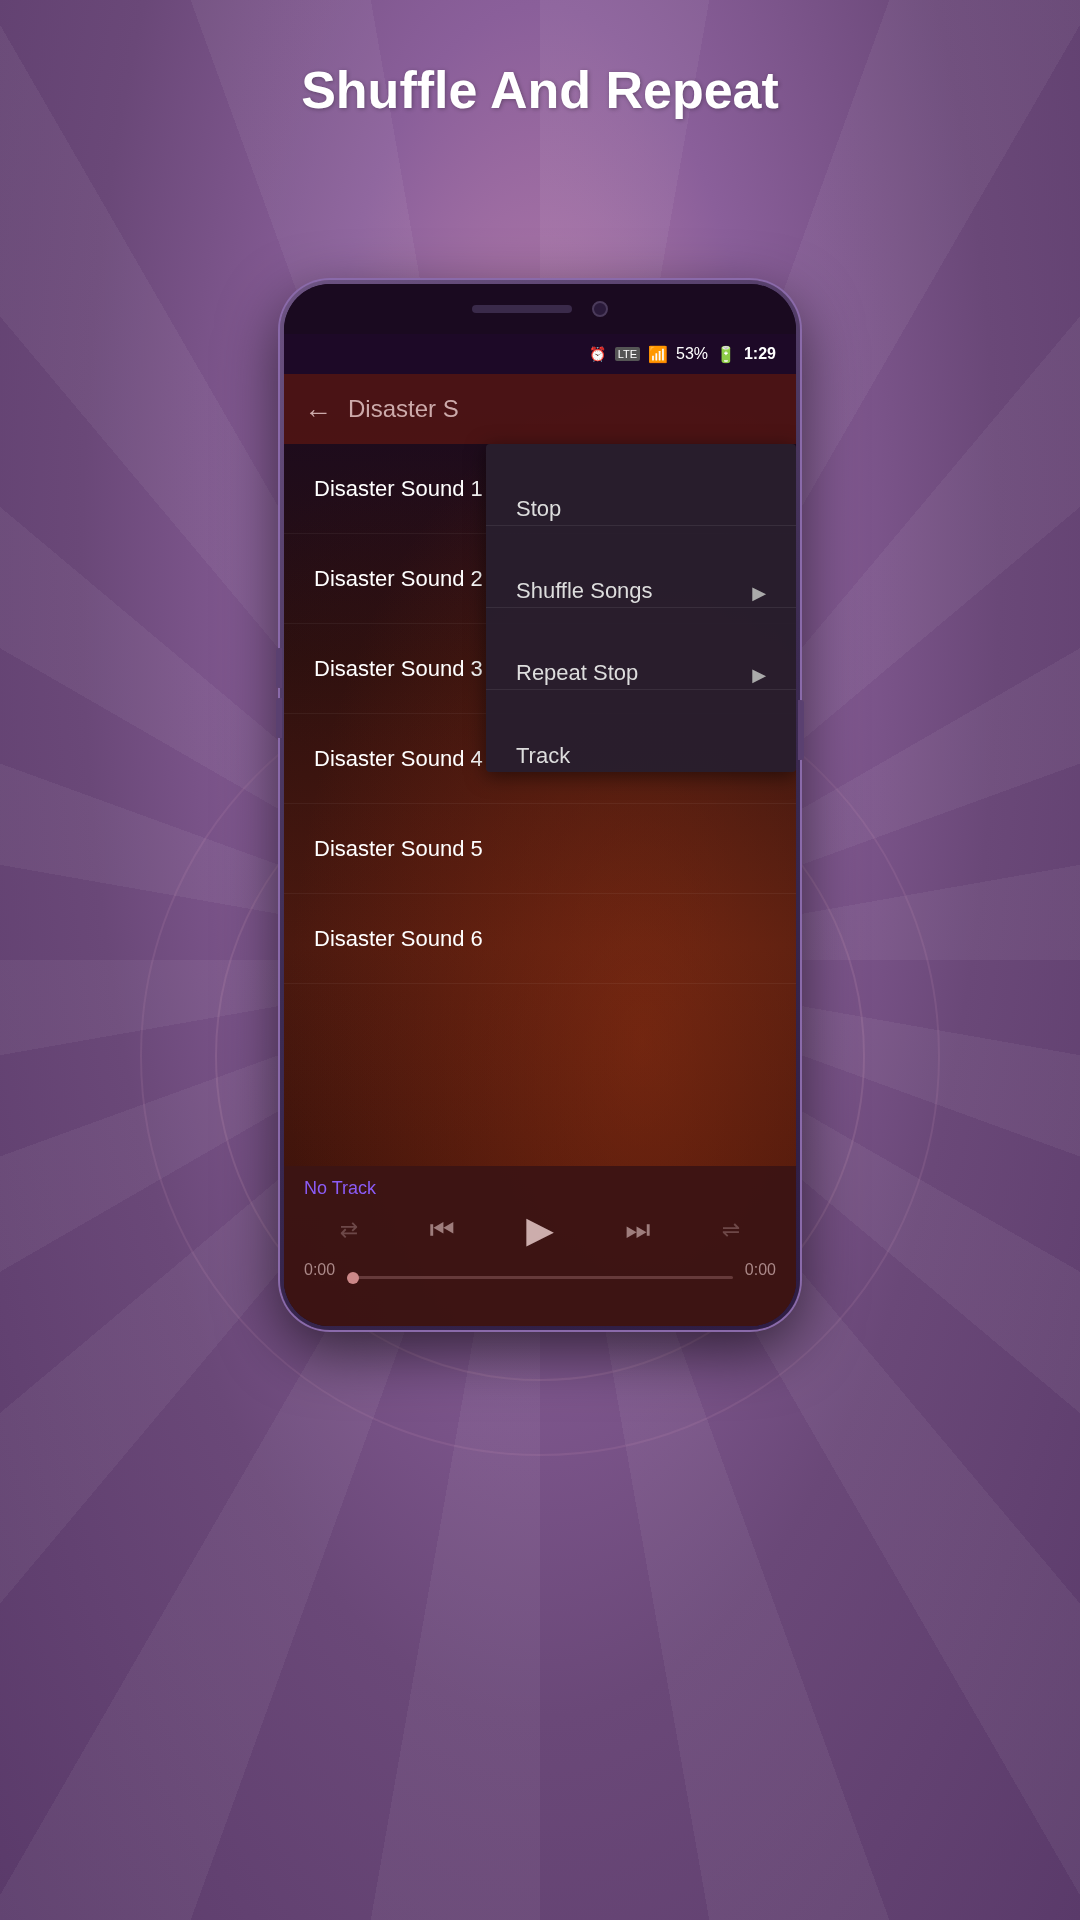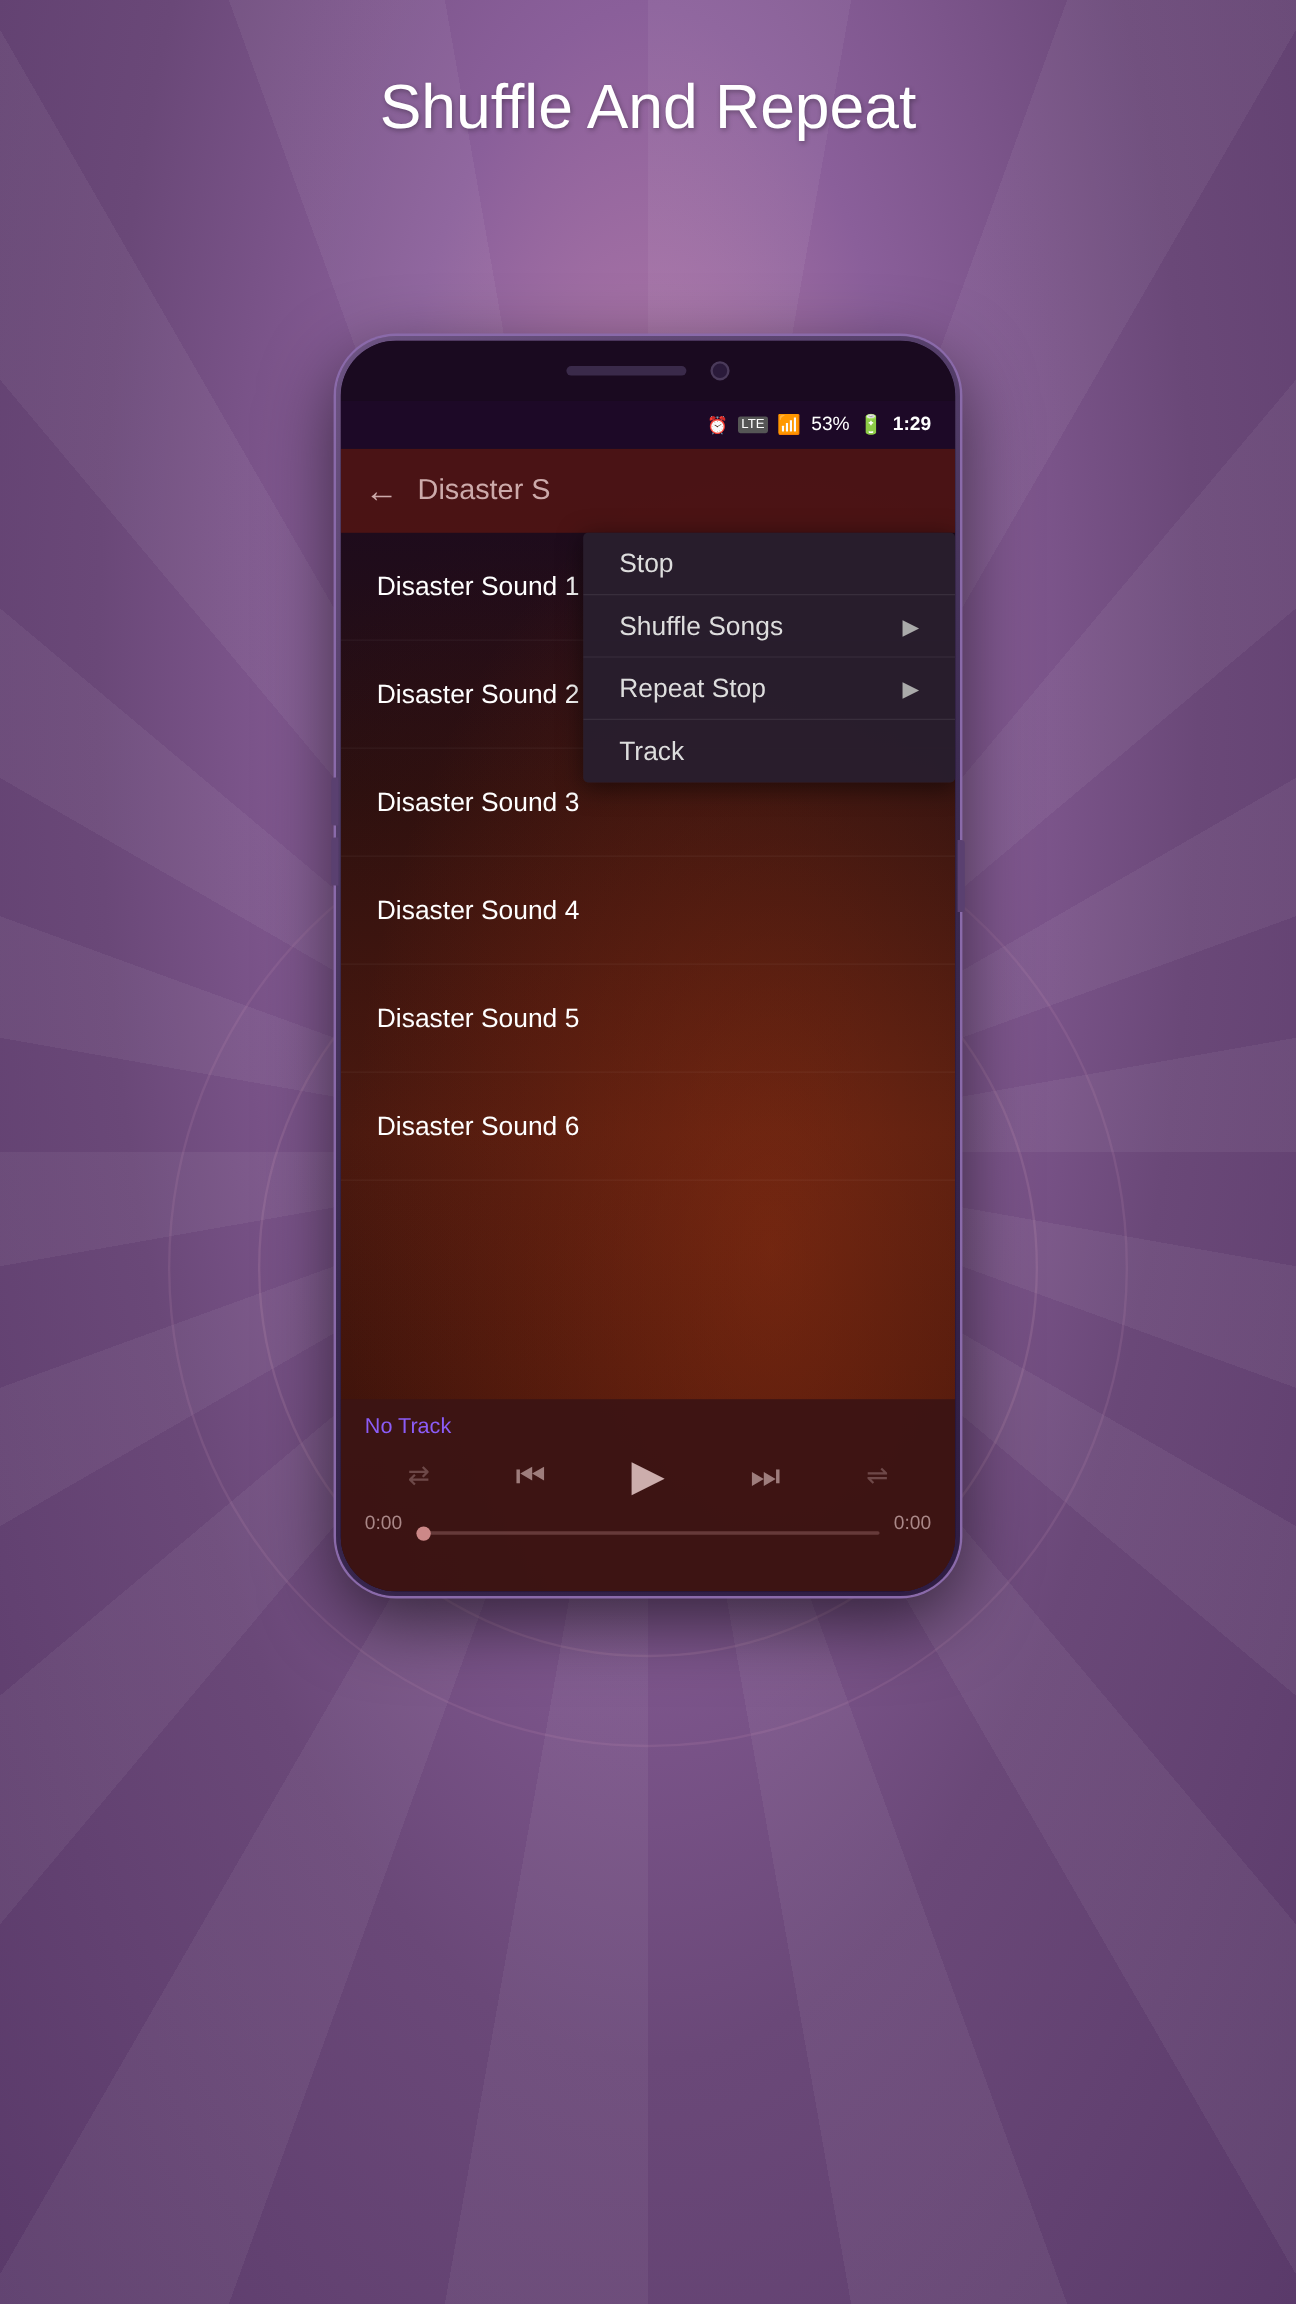--- a/index.html
+++ b/index.html
@@ -33,21 +33,21 @@
     }
 
     
     .page-title {
       position: absolute;
       top: 60px;
       left: 0; right: 0;
       text-align: center;
       color: white;
       font-size: 52px;
-      font-weight: normal;
+      font-weight: bold;
       z-index: 10;
       text-shadow: 1px 1px 4px rgba(0,0,0,0.3);
     }
 
     
     .phone-wrapper {
       position: absolute;
       top: 280px;
       left: 50%;
       transform: translateX(-50%);
@@ -193,23 +193,23 @@
       right: 0;
       width: 310px;
       background: rgba(40, 30, 45, 0.97);
       z-index: 100;
       border-radius: 4px;
       overflow: hidden;
       box-shadow: 0 4px 20px rgba(0,0,0,0.5);
     }
 
     .menu-item {
-      height: 52px;
-      display: flex;
-      align-items: center;
+      height: 82px;
+      display: flex;
+      align-items: flex-end;
       padding: 3px 30px;
       color: #dddddd;
       font-size: 22px;
       cursor: pointer;
       border-bottom: 1px solid rgba(255,255,255,0.08);
       justify-content: space-between;
     }
 
     .menu-item:last-child {
       border-bottom: none;

